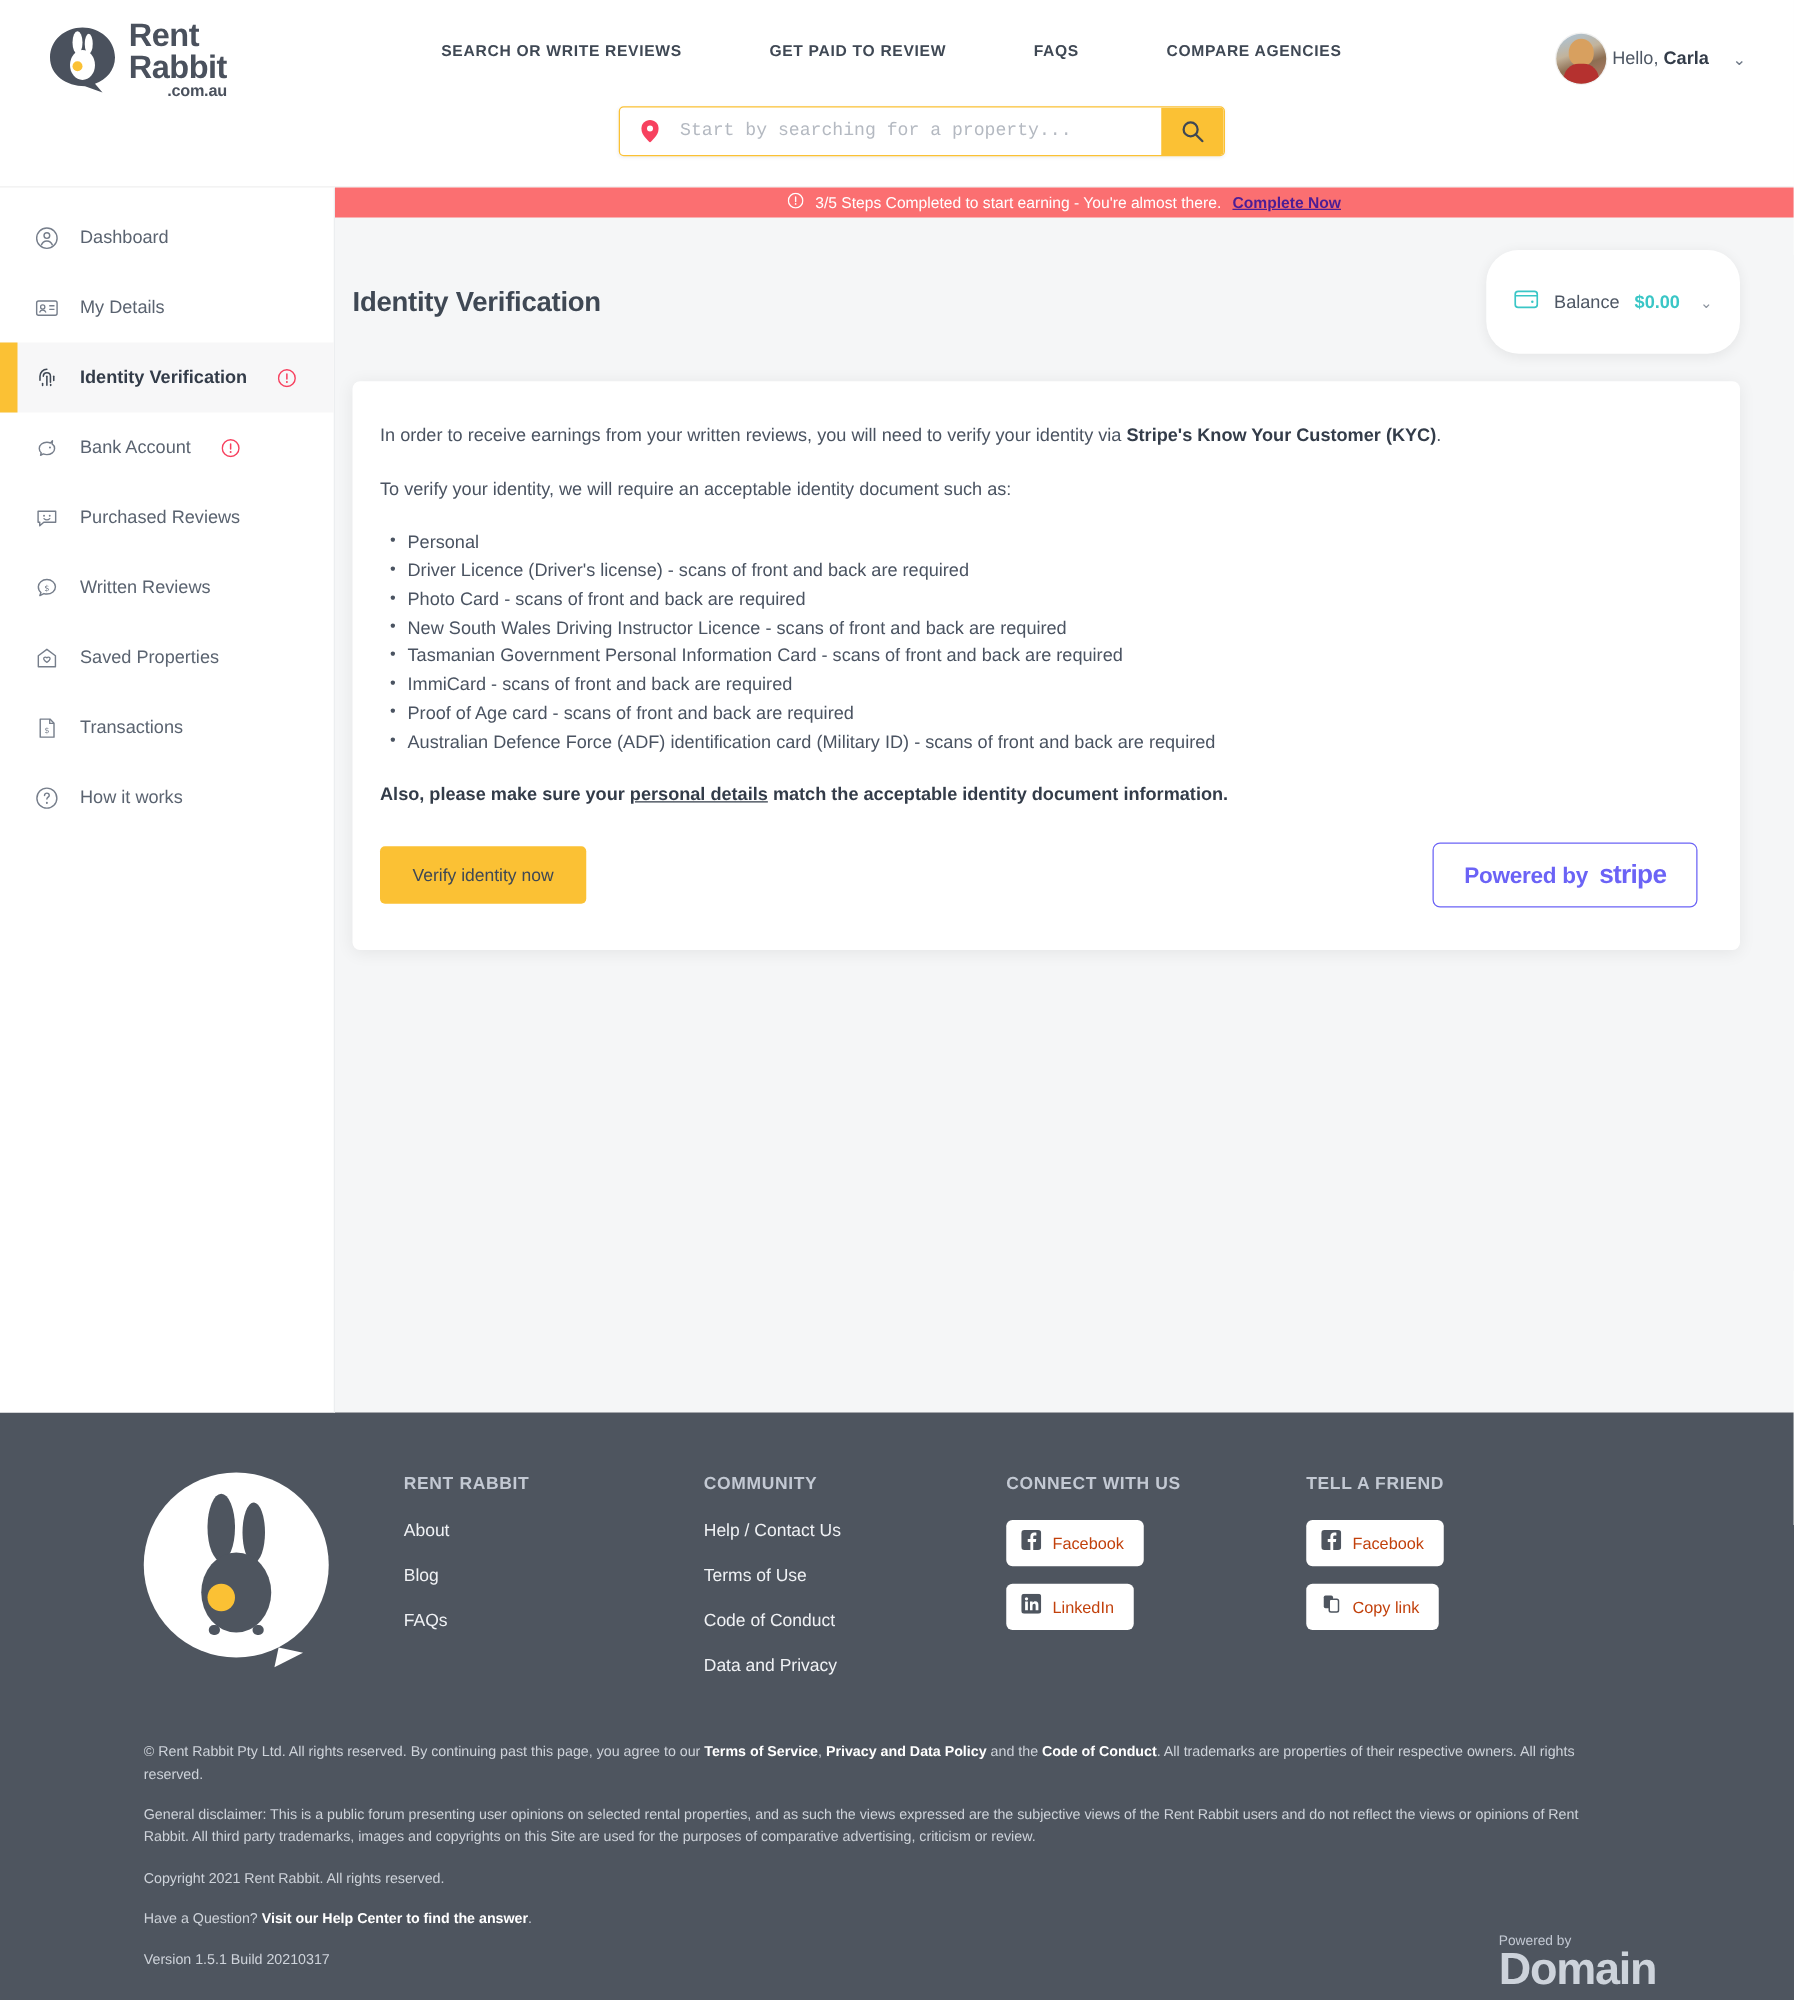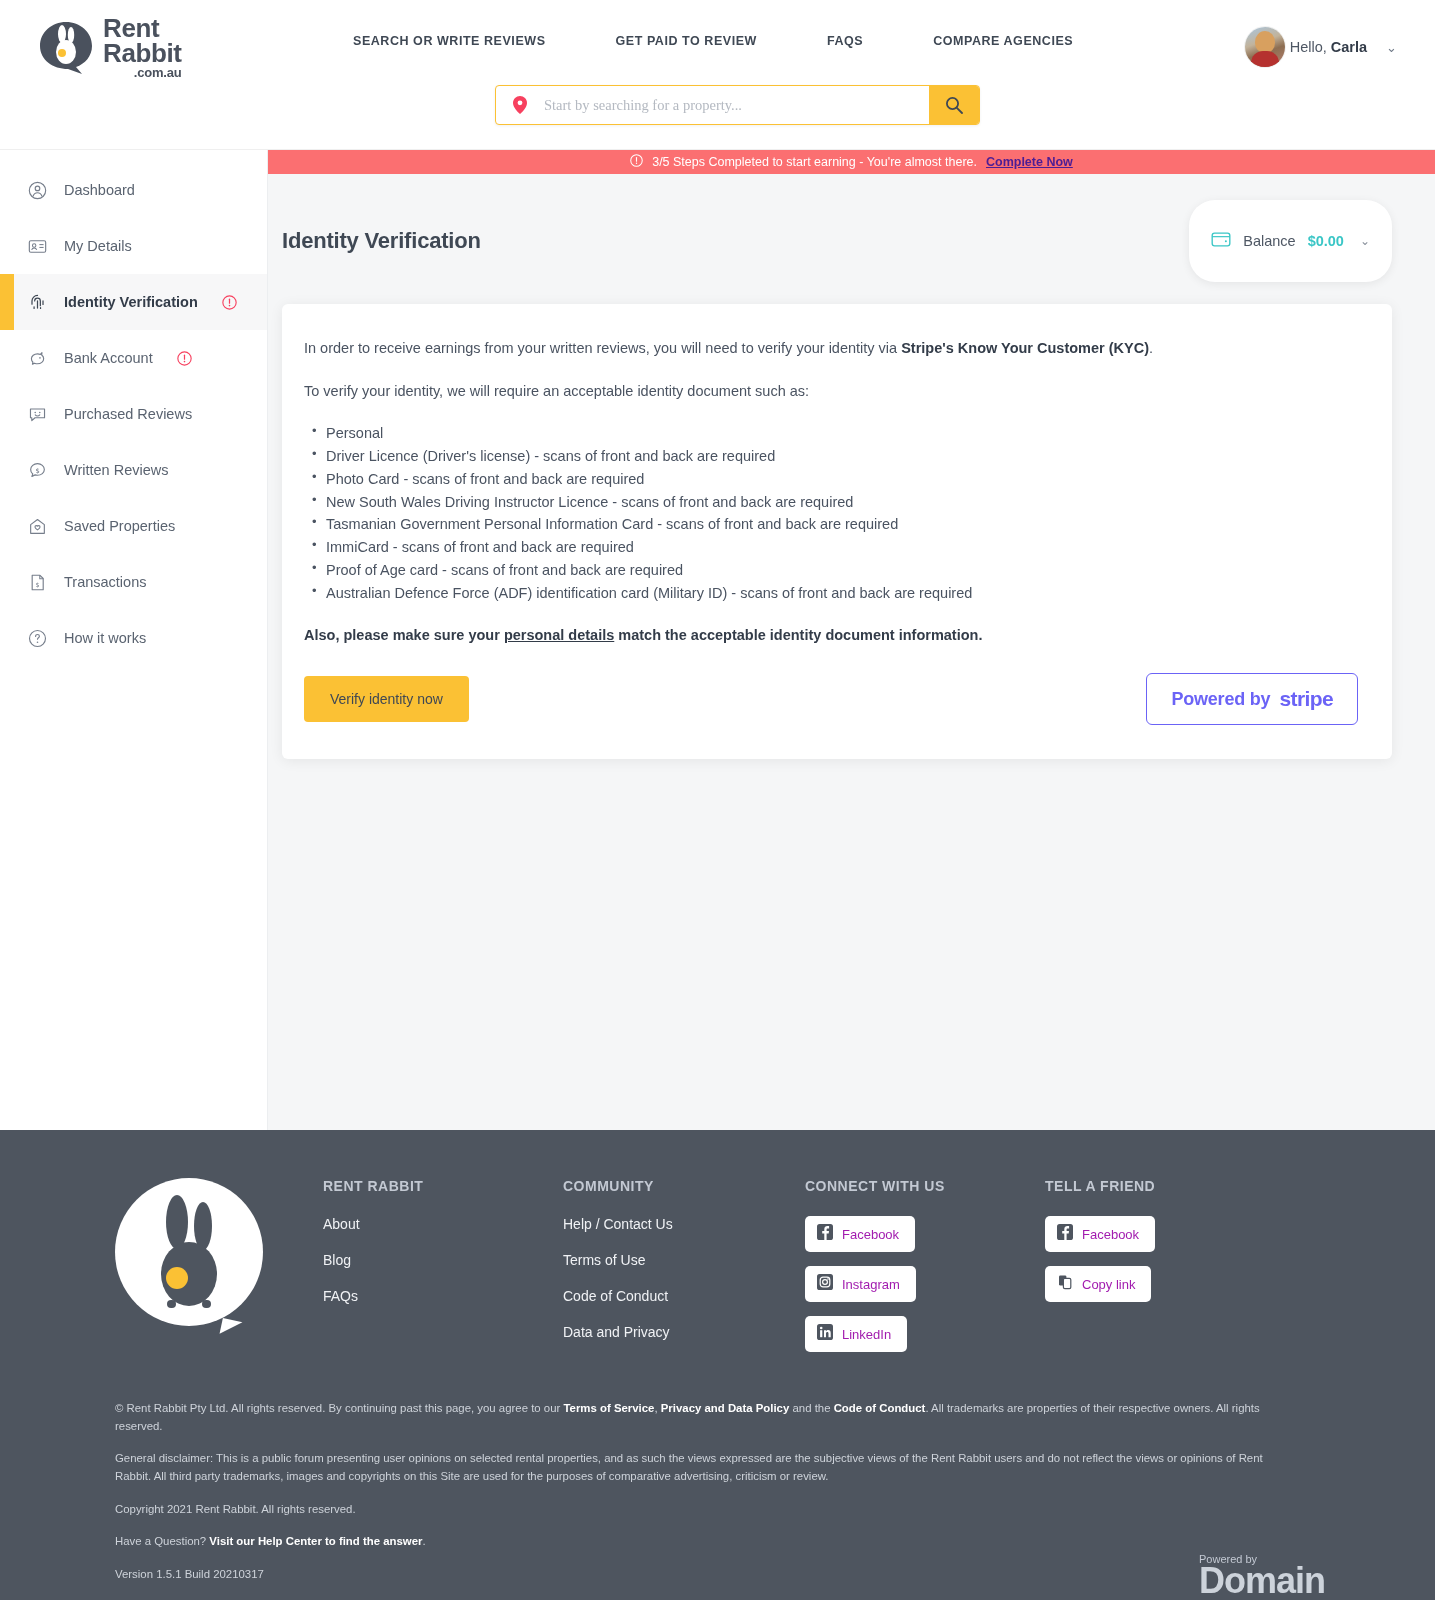--- a/index.html
+++ b/index.html
@@ -64,21 +64,21 @@
   .searchwrap{
     position:absolute;left:495px;top:85px;width:485px;height:40px;display:flex;
     border:1px solid #fbc134;border-radius:4px;overflow:hidden;background:#fff;
     box-shadow:0 1px 3px rgba(0,0,0,.06);
   }
   .search-pin{
     width:48px;display:flex;align-items:center;justify-content:center;
   }
   .search-input{
     flex:1;border:0;outline:none;font-size:14.5px;color:#a16207;
-    font-family:Liberation Serif, serif;background:transparent;
+    font-family:Liberation Mono, monospace;background:transparent;
   }
   .search-input::placeholder{color:#b4b9c1;}
   .search-btn{
     width:50px;background:#fbc134;border:0;cursor:pointer;display:flex;
     align-items:center;justify-content:center;
   }
 
   
   .body{display:flex;min-height:980px;background:#f5f6f7;}
   .sidebar{
@@ -168,21 +168,21 @@
   .fhead{
     font-size:14px;font-weight:bold;letter-spacing:0.5px;color:#c3c9d3;margin-bottom:22px;
   }
   .flink{
     display:block;font-size:14px;color:#f0f2f5;text-decoration:none;margin-bottom:20px;
   }
   .pill{
     display:inline-flex;align-items:center;gap:9px;background:#fff;border-radius:5px;
     padding:8px 16px 8px 12px;margin-bottom:14px;cursor:pointer;
   }
-  .pill .ptxt{font-size:13px;color:#a21caf;}
+  .pill .ptxt{font-size:13px;color:#c2410c;}
   .pill-row{display:block;}
 
   .legal{padding:34px 110px 24px 115px;position:relative;}
   .legal p{
     font-size:11.4px;line-height:1.55;color:#ced3da;margin-bottom:15px;max-width:1180px;
   }
   .legal p b{color:#fff;font-weight:bold;}
   .legal p .lnk{color:#fff;font-weight:bold;}
   .domain{
     position:absolute;right:110px;bottom:26px;text-align:left;
@@ -474,33 +474,20 @@
             <span>
               <svg width="16" height="16" viewBox="0 0 16 16">
                   <rect width="16" height="16" rx="2.6" fill="#4e555f"></rect>
                   <path d="M9.6 16V9.6h2.1l.3-2.5H9.6V5.6c0-.7.2-1.2 1.2-1.2h1.3V2.1C11.9 2 11.2 2 10.4 2 8.6 2 7.3 3.1 7.3 5.2v1.9H5.2v2.5h2.1V16z" fill="#fff"></path>
                 </svg>
             </span>
             <span class="ptxt">Facebook</span>
           </div>
         </div>
 
-        <div class="pill-row">
-          <div class="pill">
-            <span>
-              <svg width="16" height="16" viewBox="0 0 16 16">
-                  <rect width="16" height="16" rx="2.6" fill="#4e555f"></rect>
-                  <rect x="3.2" y="3.2" width="9.6" height="9.6" rx="2.8" fill="none" stroke="#fff" stroke-width="1.2"></rect>
-                  <circle cx="8" cy="8" r="2.4" fill="none" stroke="#fff" stroke-width="1.2"></circle>
-                  <circle cx="11" cy="5" r="0.8" fill="#fff"></circle>
-                </svg>
-            </span>
-            <span class="ptxt">Instagram</span>
-          </div>
-        </div>
 
         <div class="pill-row">
           <div class="pill">
             <span>
               <svg width="16" height="16" viewBox="0 0 16 16">
                   <rect width="16" height="16" rx="2.6" fill="#4e555f"></rect>
                   <rect x="3.1" y="6.2" width="2.2" height="7" fill="#fff"></rect>
                   <circle cx="4.2" cy="4" r="1.3" fill="#fff"></circle>
                   <path d="M7 6.2h2.1v1c.4-.7 1.2-1.2 2.2-1.2 1.6 0 2.4 1 2.4 3v4.2h-2.2V9.4c0-1-.4-1.5-1.2-1.5s-1.3.6-1.3 1.6v3.7H7z" fill="#fff"></path>
                 </svg>

